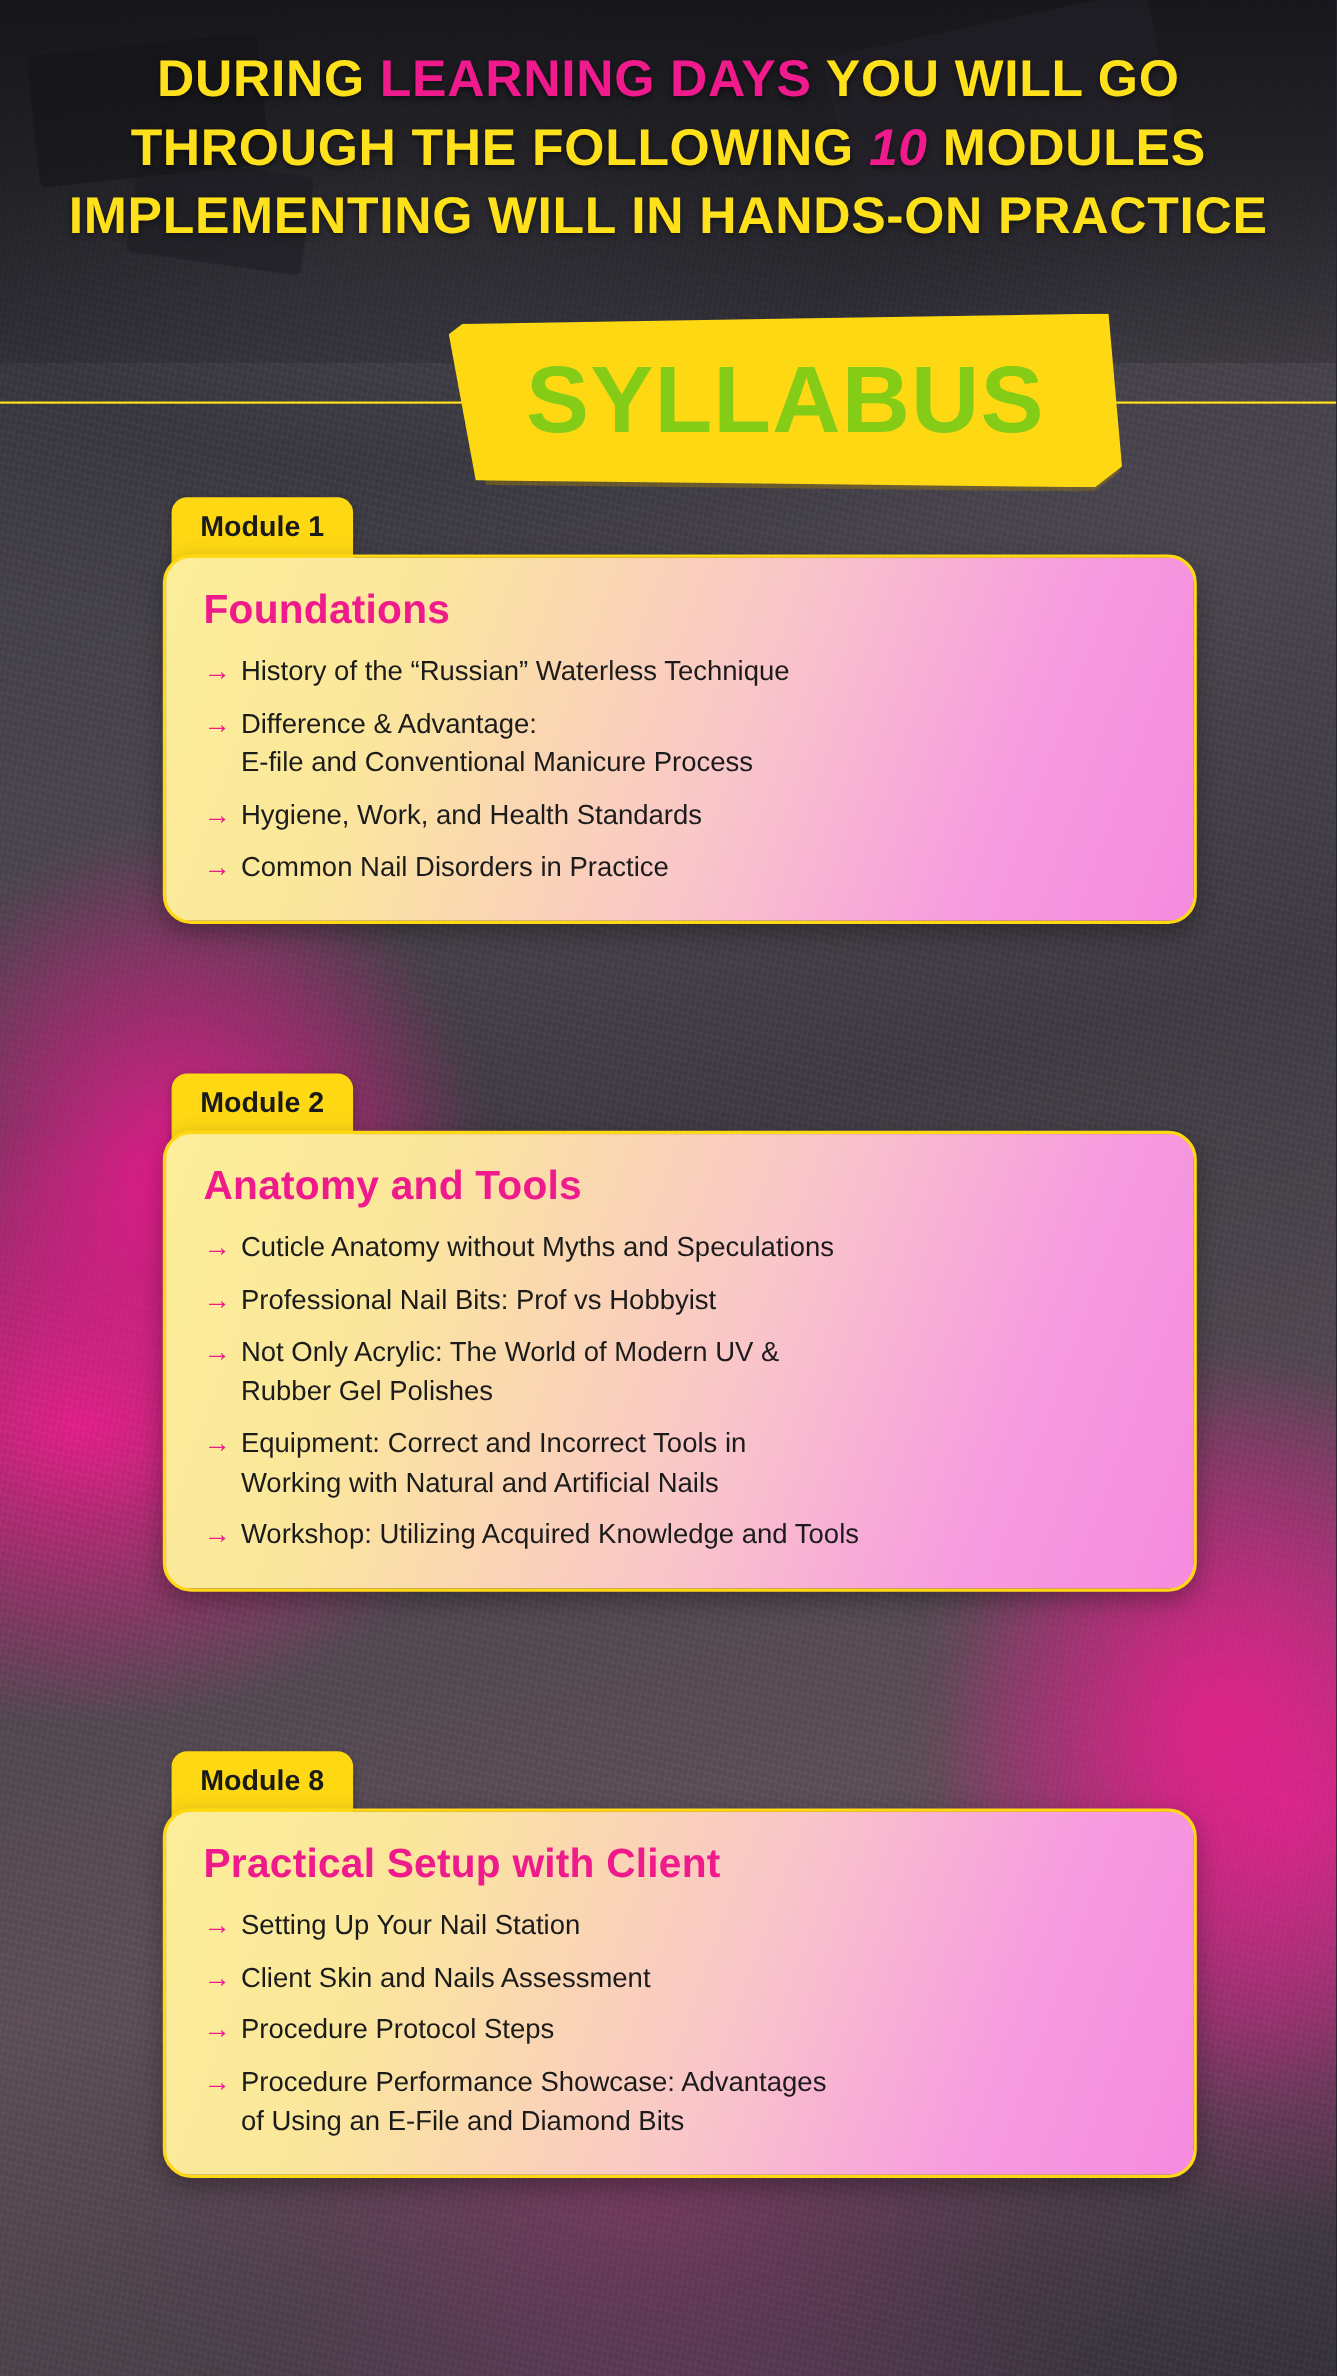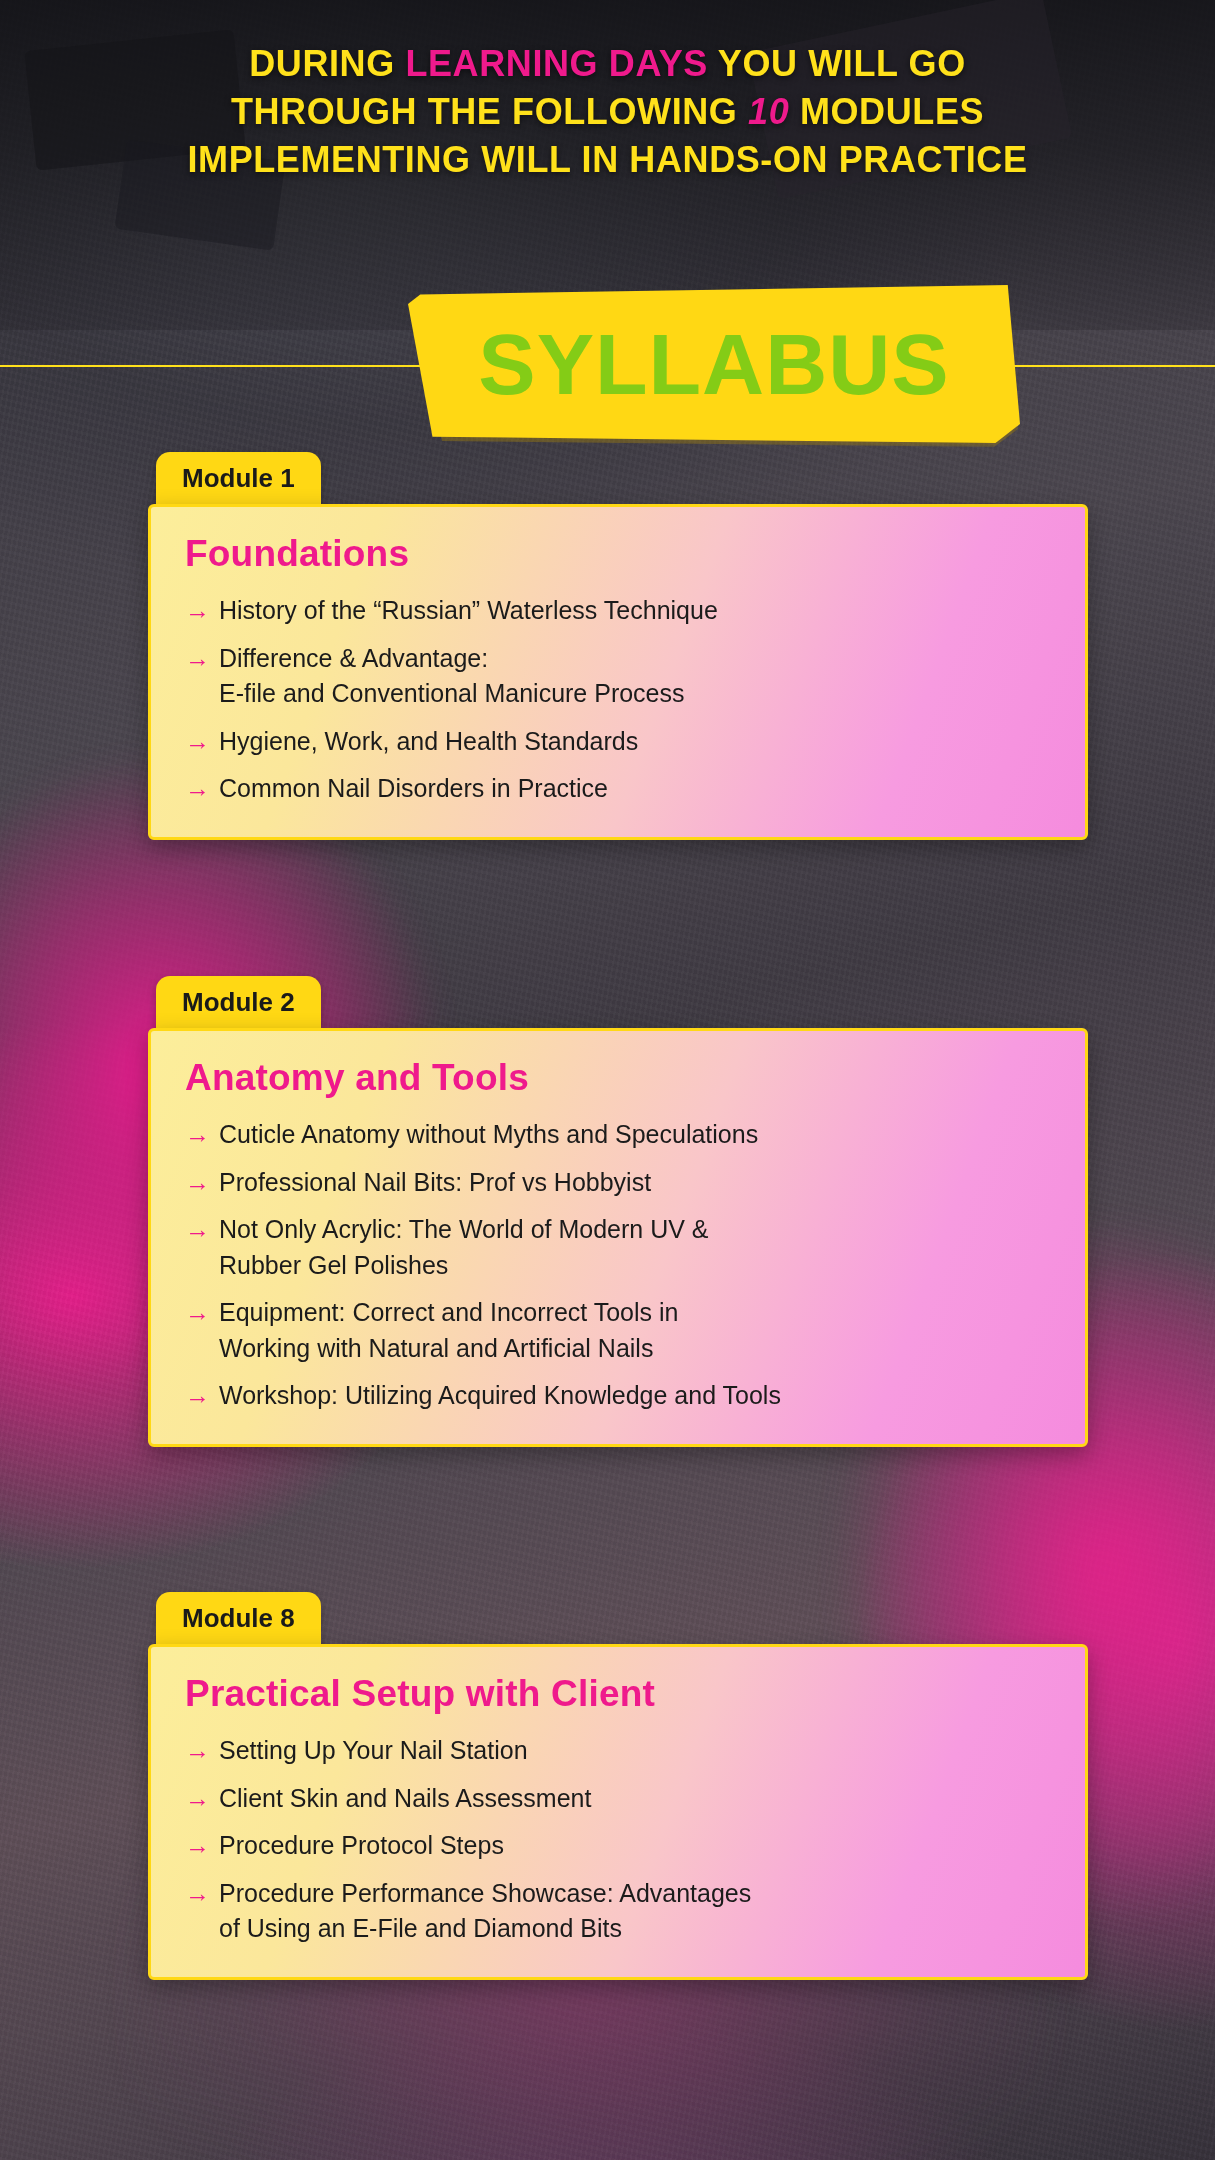--- a/index.html
+++ b/index.html
@@ -70,21 +70,21 @@
     background: rgba(20,20,24,0.55);
     border-radius: 6px;
   }
 
   
   .headline {
     position: absolute;
     left: 0; right: 0; top: 40px;
     text-align: center;
     font-weight: 700;
-    font-size: 36px;
+    font-size: 47px;
     letter-spacing: 0.6px;
     line-height: 1.33;
     color: #FFE11B;
     text-shadow: 0 2px 6px rgba(0,0,0,0.55);
     padding: 0 30px;
     box-sizing: border-box;
   }
   .headline .pink { color: #EF1A8C; }
   .headline .pink-italic { color: #EF1A8C; font-style: italic; }
 
@@ -154,21 +154,21 @@
     padding: 11px 26px 20px 26px;
     border-radius: 14px 14px 0 0;
     box-shadow: 0 3px 8px rgba(0,0,0,0.25);
   }
   .card {
     position: relative;
     z-index: 3;
     margin-top: -10px;
     background: linear-gradient(110deg, #FCEE9A 0%, #FBE79B 22%, #F9C6C9 55%, #F79BE0 80%, #F58BDE 100%);
     border: 3px solid #FFD814;
-    border-radius: 6px;
+    border-radius: 26px;
     padding: 26px 34px 30px 34px;
     box-sizing: border-box;
     box-shadow: 0 8px 22px rgba(0,0,0,0.30);
   }
   .card-title {
     font-size: 37px;
     font-weight: 700;
     color: #EF1A8C;
     margin: 0 0 18px 0;
     letter-spacing: 0.2px;

